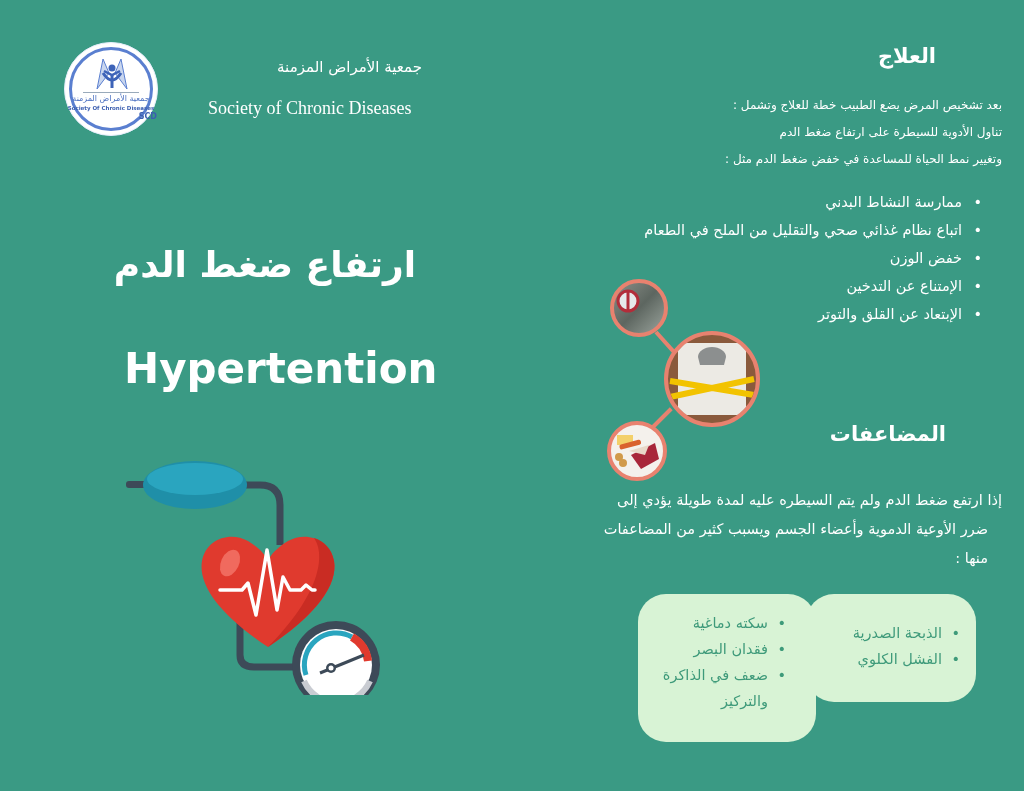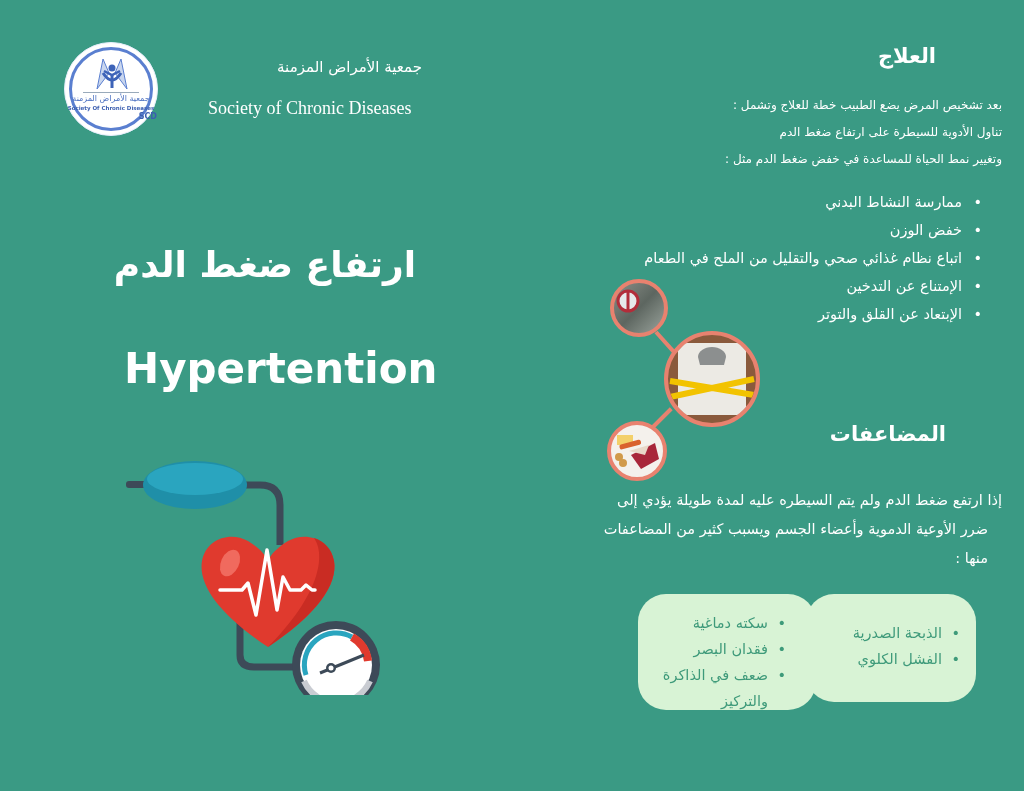--- a/index.html
+++ b/index.html
@@ -57,21 +57,21 @@
   .conn { background:#e8826f; height:4px; transform-origin:left center; }
 
   
   .box {
     background:#d8f3d5; border-radius:28px; color:#3e9a7a;
     font-size:14.5px; line-height:26px; box-sizing:border-box;
   }
   .box ul { margin:0; padding:0; list-style:none; direction:rtl; text-align:right; }
   .box li { position:relative; padding-right:20px; }
   .box li::before { content:"•"; position:absolute; right:2px; top:0; }
-  .box-left { left:638px; top:594px; width:178px; height:116px; padding:16px 28px 0 10px; }
+  .box-left { left:638px; top:594px; width:178px; height:148px; padding:16px 28px 0 10px; }
   .box-right { left:806px; top:594px; width:170px; height:108px; padding:26px 14px 0 10px; }
 </style>
 </head>
 <body>
 
 <div class="abs logo">
   <div class="logo-ring"></div>
   <svg class="logo-fig" viewBox="0 0 46 38">
     <path d="M8 36 L14 6 L20 20 Z" fill="#c9d6ee" stroke="#5a7fd0" stroke-width="1"></path>
     <path d="M38 36 L32 6 L26 20 Z" fill="#c9d6ee" stroke="#5a7fd0" stroke-width="1"></path>
@@ -117,22 +117,22 @@
 </svg>
 
 <div class="abs h-treat rtl">العلاج</div>
 <div class="abs p-treat rtl">
   <div>بعد تشخيص المرض يضع الطبيب خطة للعلاج وتشمل :</div>
   <div>تناول الأدوية للسيطرة على ارتفاع ضغط الدم</div>
   <div>وتغيير نمط الحياة للمساعدة في خفض ضغط الدم مثل :</div>
 </div>
 <ul class="abs list-treat rtl">
   <li>ممارسة النشاط البدني</li>
+  <li>اتباع نظام غذائي صحي والتقليل من الملح في الطعام</li>
   <li>خفض الوزن</li>
-  <li>اتباع نظام غذائي صحي والتقليل من الملح في الطعام</li>
   <li>الإمتناع عن التدخين</li>
   <li>الإبتعاد عن القلق والتوتر</li>
 </ul>
 
 <div class="abs conn" style="left:656px; top:330px; width:26px; transform:rotate(48deg);"></div>
 <div class="abs conn" style="left:650px; top:428px; width:30px; transform:rotate(-45deg);"></div>
 
 <div class="abs circ c1">
   <svg width="50" height="50" viewBox="0 0 50 50">
     <circle cx="14" cy="18" r="10" fill="#e6e9ea" stroke="#b22d3a" stroke-width="3"></circle>

